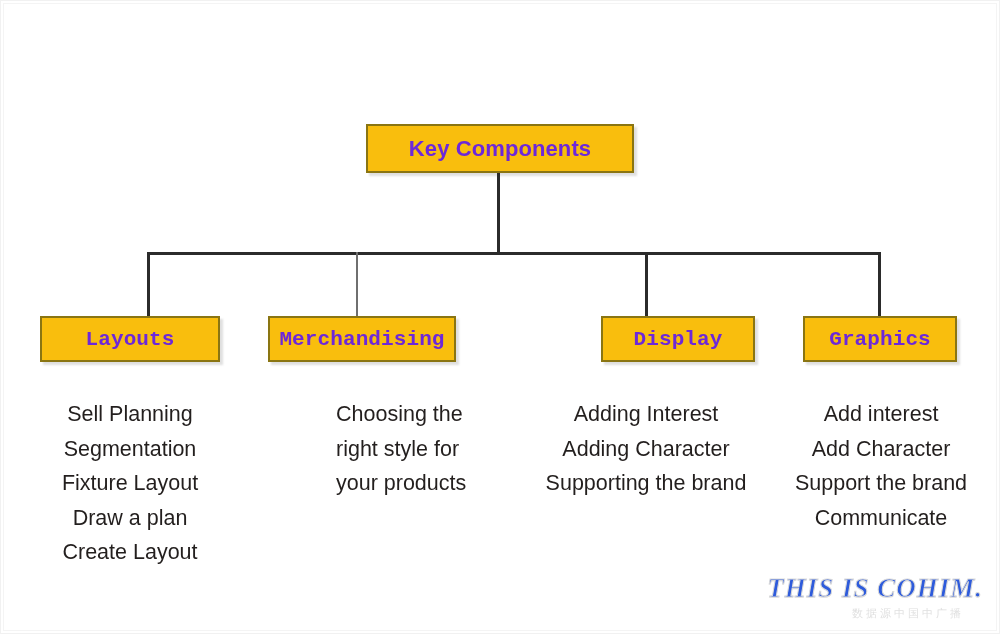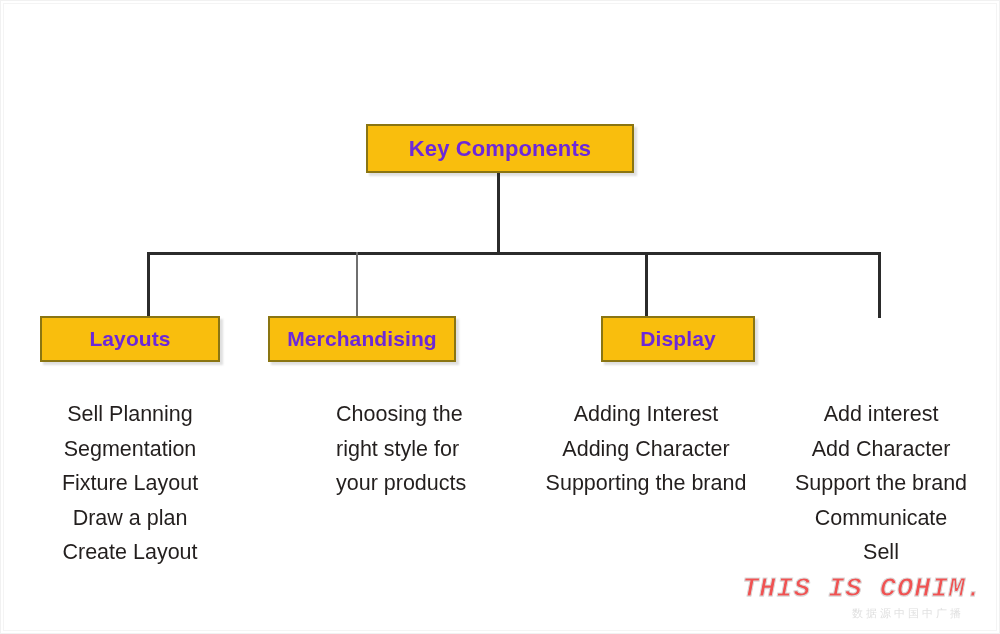--- a/index.html
+++ b/index.html
@@ -56,21 +56,21 @@
     text-align: center;
     white-space: nowrap;
   }
   .node-root {
     left: 365px;
     top: 123px;
     width: 268px;
     height: 49px;
     font-size: 22px;
   }
-  .node-child { height: 46px; font-size: 21px; }
+  .node-child { height: 46px; font-size: 21px; font-family: Liberation Mono, monospace; }
   #node-layouts       { left: 39px;  top: 315px; width: 180px; }
   #node-merchandising { left: 267px; top: 315px; width: 188px; }
   #node-display       { left: 600px; top: 315px; width: 154px; }
   #node-graphics      { left: 802px; top: 315px; width: 154px; }
 
   
   .col {
     position: absolute;
     top: 396px;
     color: #231f1e;
@@ -87,26 +87,26 @@
   
   #watermark {
     position: absolute;
     right: 16px;
     bottom: 12px;
     text-align: right;
     user-select: none;
     pointer-events: none;
   }
   #watermark-main {
-    font-family: Liberation Mono, monospace;
+    font-family: Liberation Serif, serif;
     font-style: italic;
     font-weight: 700;
     font-size: 27px;
     letter-spacing: 1px;
-    color: #ef4444;
+    color: #1d4ed8;
     -webkit-text-stroke: 1px #d8d8d8;
     text-shadow: 0 1px 0 #e6e6e6;
     opacity: 0.92;
   }
   #watermark-sub {
     margin-top: 2px;
     margin-right: 19px;
     font-size: 11px;
     letter-spacing: 3px;
     color: #dcdcdc;
@@ -141,20 +141,23 @@
   </div>
 
   <div class="node node-child" id="node-merchandising">
     <span>Merchandising</span>
   </div>
 
   <div class="node node-child" id="node-display">
     <span>Display</span>
   </div>
 
+  <div class="node node-child" id="node-graphics">
+    <span>Graphics</span>
+  </div>
 
   <div class="col" id="col-layouts">
     <div class="item">Sell Planning</div>
     <div class="item">Segmentation</div>
     <div class="item">Fixture Layout</div>
     <div class="item">Draw a plan</div>
     <div class="item">Create Layout</div>
   </div>
 
   <div class="col" id="col-merchandising">
@@ -167,21 +170,20 @@
     <div class="item">Adding Interest</div>
     <div class="item">Adding Character</div>
     <div class="item">Supporting the brand</div>
   </div>
 
   <div class="col" id="col-graphics">
     <div class="item">Add interest</div>
     <div class="item">Add Character</div>
     <div class="item">Support the brand</div>
     <div class="item">Communicate</div>
-    <div class="item">Sell</div>
   </div>
 
   <div id="watermark">
     <div id="watermark-main">THIS IS COHIM.</div>
     <div id="watermark-sub">数据源中国中广播</div>
   </div>
 
 </div>
 
 </body></html>

